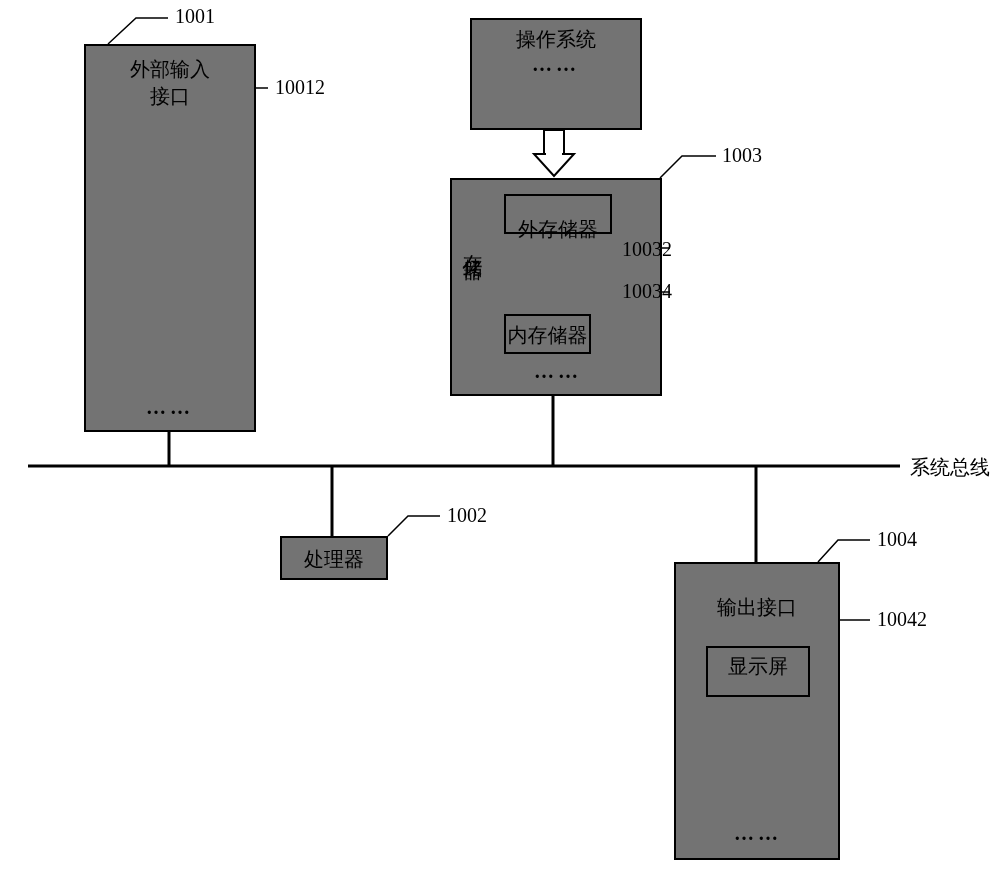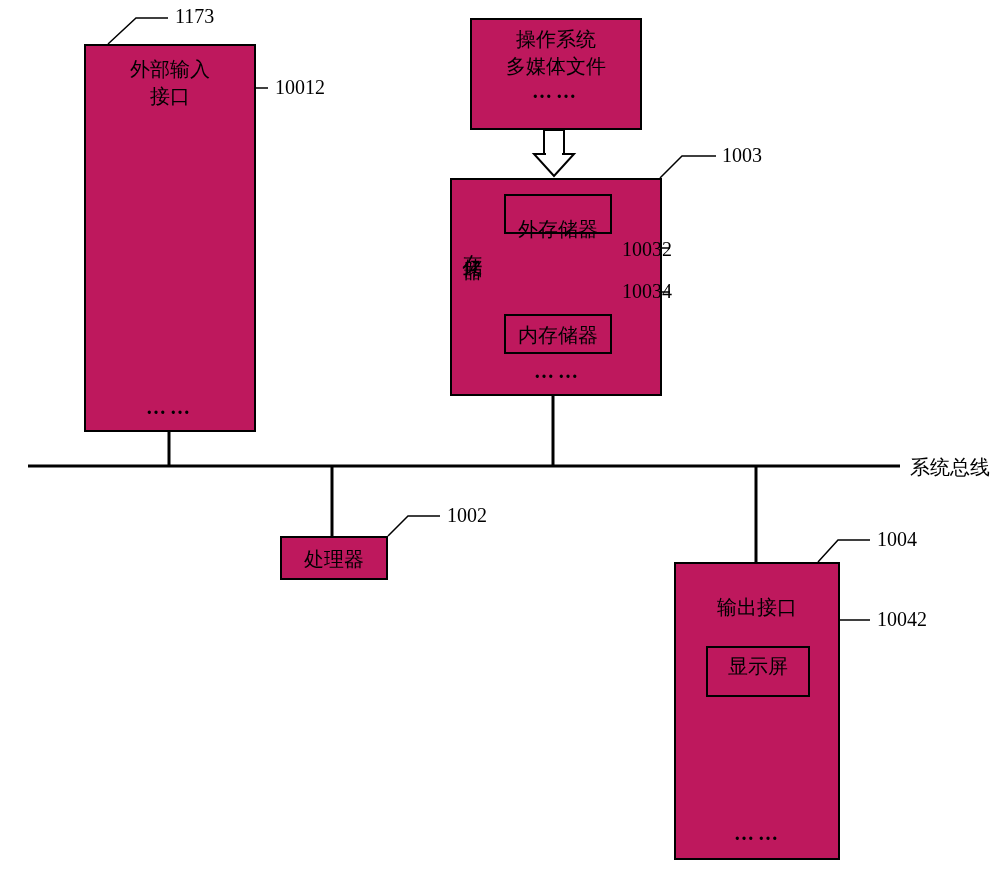--- a/index.html
+++ b/index.html
@@ -13,21 +13,21 @@
     color: #000;
   }
   .canvas {
     position: relative;
     width: 1000px;
     height: 896px;
   }
   .box {
     position: absolute;
     border: 2px solid #000;
-    background: #be185d;
+    background: #737373;
     box-sizing: border-box;
   }
   .label {
     position: absolute;
     white-space: nowrap;
   }
   .center-text {
     text-align: center;
   }
   .vlabel {
@@ -84,37 +84,36 @@
   </svg>
 
   <div class="label" style="left:910px; top:454px;">系统总线</div>
 
   <div class="box" style="left:84px; top:44px; width:172px; height:388px;">
     <div class="center-text" style="margin-top:10px;">外部输入</div>
     <div class="center-text">接口</div>
 
     <div class="ellipsis" style="left:60px; top:350px;">……</div>
   </div>
-  <div class="label" style="left:175px; top:5px;">1173</div>
+  <div class="label" style="left:175px; top:5px;">1001</div>
   <div class="label" style="left:275px; top:76px;">10012</div>
 
   <div class="box" style="left:470px; top:18px; width:172px; height:112px;">
     <div class="center-text" style="margin-top:6px;">操作系统</div>
-    <div class="center-text">多媒体文件</div>
     <div class="ellipsis center-text" style="position:static;">……</div>
   </div>
 
   <div class="box" style="left:450px; top:178px; width:212px; height:218px;"></div>
   <div class="vlabel" style="left:460px; top:238px;">存储器</div>
 
   <div class="box" style="left:504px; top:194px; width:108px; height:40px;">
     <div class="center-text" style="margin-top:20px;">外存储器</div>
   </div>
 
-  <div class="box" style="left:504px; top:314px; width:108px; height:40px;">
+  <div class="box" style="left:504px; top:314px; width:87px; height:40px;">
     <div class="center-text" style="margin-top:6px;">内存储器</div>
   </div>
   <div class="ellipsis" style="left:534px; top:360px;">……</div>
   <div class="label" style="left:722px; top:144px;">1003</div>
   <div class="label" style="left:622px; top:238px;">10032</div>
   <div class="label" style="left:622px; top:280px;">10034</div>
 
   <div class="box" style="left:280px; top:536px; width:108px; height:44px;">
     <div class="center-text" style="margin-top:8px;">处理器</div>
   </div>

